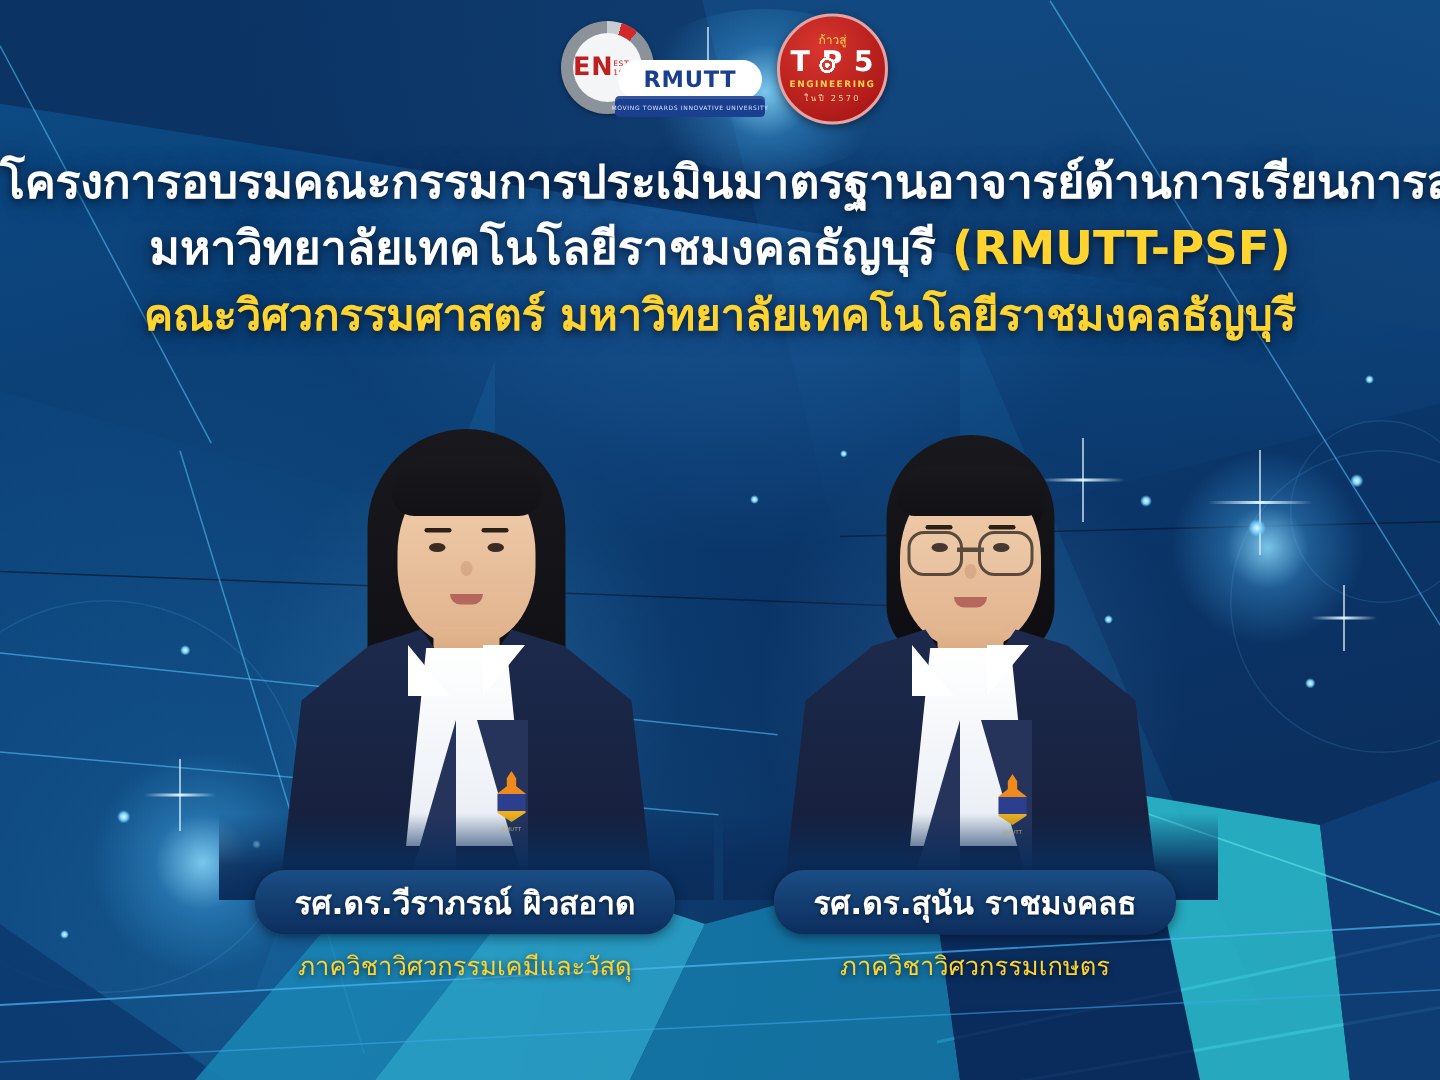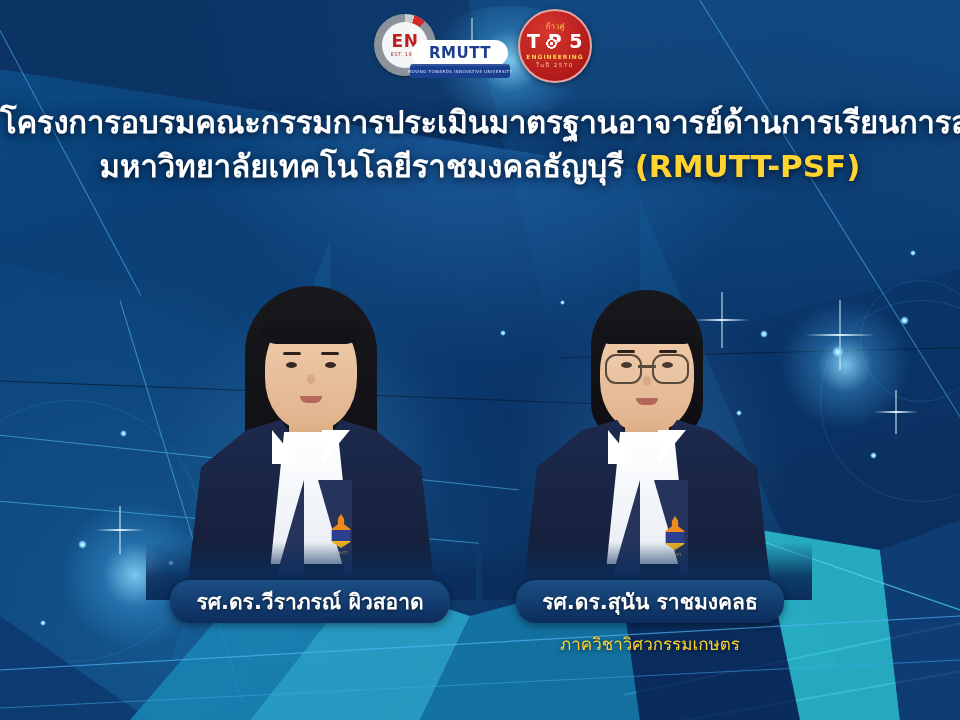--- a/index.html
+++ b/index.html
@@ -83,21 +83,21 @@
     position:absolute;left:6px;top:4px;width:62px;height:62px;border-radius:50%;
     background:conic-gradient(#c9cdd2 0 6%,#8c9299 6% 12%);
     box-shadow:0 1px 3px rgba(0,0,0,.4);
   }
   .gear-red{
     position:absolute;left:6px;top:4px;width:62px;height:62px;border-radius:50%;
     background:conic-gradient(from 18deg,#d22a2a 0 6%,rgba(0,0,0,0) 6% 12%);
   }
   .gear-inner{
     position:absolute;left:14px;top:12px;width:46px;height:46px;border-radius:50%;
-    background:#f3f5f7;display:flex;flex-direction:column;align-items:center;justify-content:center;
+    background:#f3f5f7;display:flex;flex-direction:row;align-items:center;justify-content:center;
   }
   .en-txt{color:#c01f1f;font-weight:bold;font-size:17px;line-height:1;letter-spacing:.5px;}
   .en-sub{color:#c01f1f;font-size:5px;letter-spacing:.4px;margin-top:1px;}
   .rmutt-pill{
     position:absolute;left:44px;top:30px;width:96px;height:26px;border-radius:13px;
     background:#ffffff;display:flex;align-items:center;justify-content:center;
   }
   .rmutt-txt{color:#1b3f8f;font-weight:bold;font-size:15px;letter-spacing:.5px;}
   .rmutt-strip{
     position:absolute;left:42px;top:54px;width:100px;height:14px;border-radius:3px;
@@ -317,20 +317,21 @@
       <div class="t5-main">T P 5</div>
       <div class="t5-target"></div>
       <div class="t5-eng">ENGINEERING</div>
       <div class="t5-year">ในปี 2570</div>
     </div>
   </div>
 
   <div class="titles">
     <div class="tline tline1">โครงการอบรมคณะกรรมการประเมินมาตรฐานอาจารย์ด้านการเรียนการสอนมืออาชีพ</div>
     <div class="tline tline2"><span>มหาวิทยาลัยเทคโนโลยีราชมงคลธัญบุรี </span><span class="accent">(RMUTT-PSF)</span></div>
+    <div class="tline tline3">คณะวิศวกรรมศาสตร์ มหาวิทยาลัยเทคโนโลยีราชมงคลธัญบุรี</div>
   </div>
 
   <div class="people">
 
     <div class="person left">
       <div class="pglow"></div>
       <div class="hair hair-l"></div>
       <div class="face face-l">
         <div class="brow" style="left:18px;top:40px;"></div>
         <div class="brow" style="right:18px;top:40px;"></div>
@@ -381,20 +382,21 @@
       <div class="crest-txt" style="left:130px;top:285px;">RMUTT</div>
       <div class="pfade"></div>
     </div>
   </div>
 
   <div class="plates">
     <div class="plate-wrap left">
       <div class="plate">
         <span>รศ.ดร.วีราภรณ์ ผิวสอาด</span>
       </div>
+      <div class="dept">ภาควิชาวิศวกรรมเคมีและวัสดุ</div>
     </div>
     <div class="plate-wrap right">
       <div class="plate">
         <span>รศ.ดร.สุนัน ราชมงคลธ</span>
       </div>
       <div class="dept">ภาควิชาวิศวกรรมเกษตร</div>
     </div>
   </div>
 
 </div>

